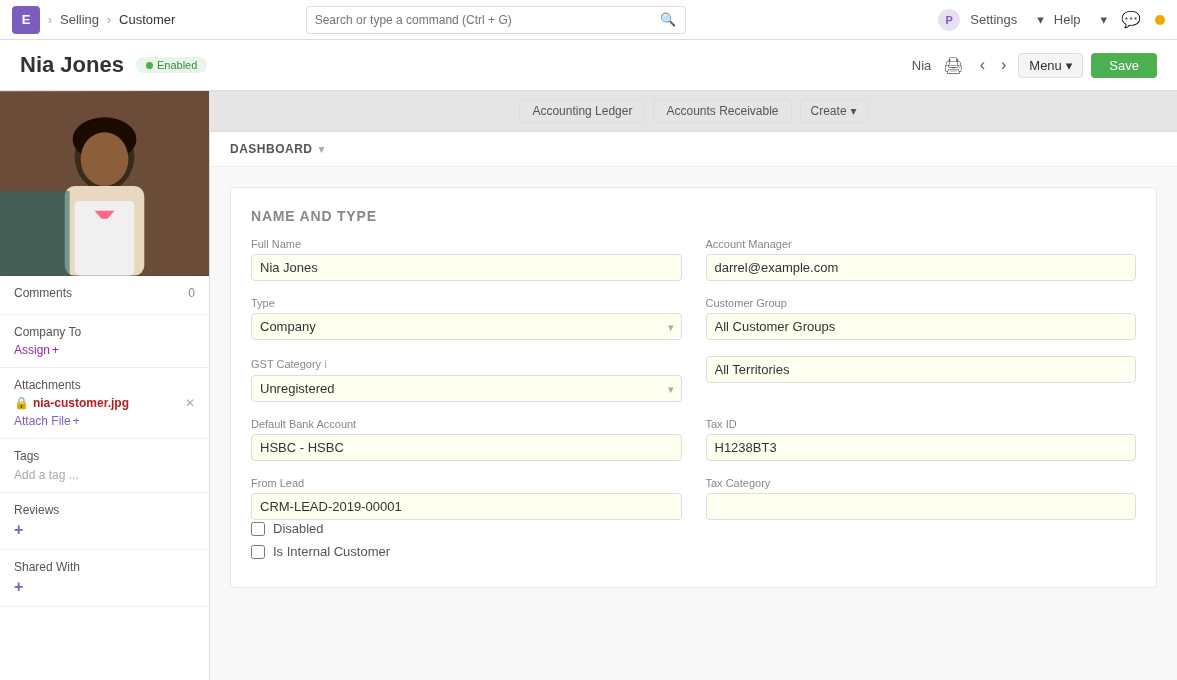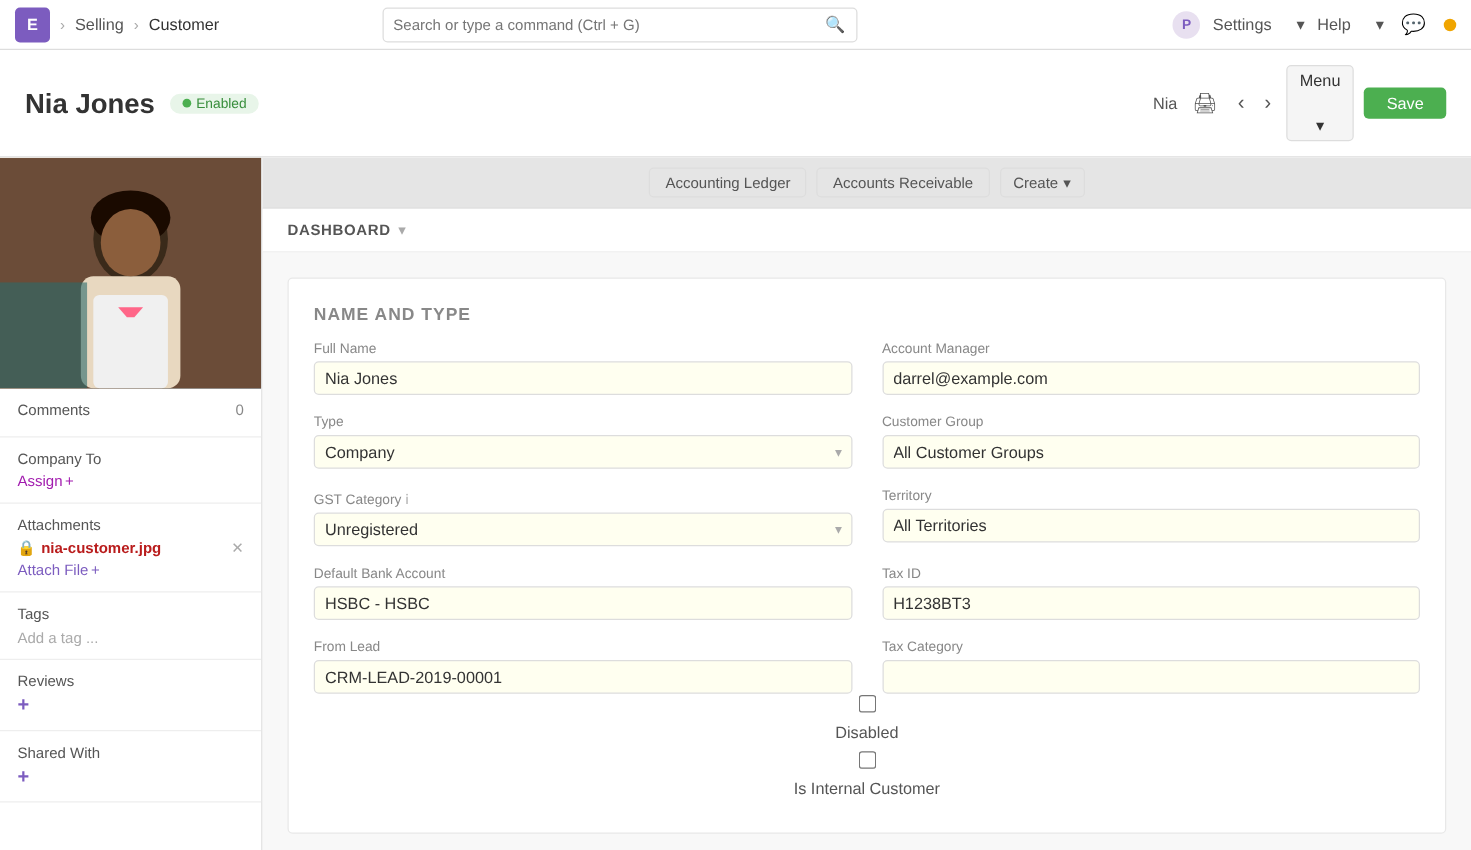--- a/index.html
+++ b/index.html
@@ -41,21 +41,21 @@
       padding: 2px 10px; font-size: 11px; font-weight: 500;
       display: flex; align-items: center; gap: 4px;
     }
     .status-dot { width: 7px; height: 7px; background: #4caf50; border-radius: 50%; }
     .header-right { margin-left: auto; display: flex; align-items: center; gap: 8px; }
     .user-avatar { color: #555; font-size: 13px; }
     .icon-btn { background: none; border: none; cursor: pointer; color: #555; font-size: 16px; padding: 2px 4px; }
     .menu-btn {
       background: #f5f5f5; border: 1px solid #ddd; border-radius: 4px;
       padding: 4px 10px; cursor: pointer; font-size: 13px; color: #333;
-      display: flex; align-items: center; gap: 21px; flex-direction: column;
+      display: flex; align-items: center; gap: 4px;
     }
     .save-btn {
       background: #4caf50; color: #fff; border: none; border-radius: 4px;
       padding: 5px 18px; cursor: pointer; font-size: 13px; font-weight: 500;
     }
 
     
     .layout { display: flex; height: calc(100vh - 80px); overflow: hidden; }
 
     
@@ -116,21 +116,21 @@
     }
     .form-select-wrap { position: relative; }
     .form-select {
       width: 100%; border: 1px solid #ddd; border-radius: 4px; padding: 5px 28px 5px 8px;
       font-size: 13px; color: #333; background: #fffff0; appearance: none; outline: none; cursor: pointer;
     }
     .select-arrow {
       position: absolute; right: 8px; top: 50%; transform: translateY(-50%);
       color: #aaa; pointer-events: none; font-size: 11px;
     }
-    .checkbox-row { display: flex; align-items: center; gap: 8px; margin-bottom: 8px; flex-direction: column; }
+    .checkbox-row { display: flex; align-items: center; gap: 8px; margin-bottom: 8px; }
     .checkbox-row input[type=checkbox] { width: 14px; height: 14px; cursor: pointer; }
     .checkbox-label { font-size: 13px; color: #555; }
     .form-bg { background: #fff; border-radius: 4px; border: 1px solid #e8e8e8; padding: 20px; }
   </style>
 </head>
 <body>
 
 <div class="topnav">
   <div class="app-icon">E</div>
   <span class="breadcrumb-sep">›</span>
@@ -306,21 +306,20 @@
               <select class="form-select">
                 <option>Unregistered</option>
                 <option>Registered Regular</option>
                 <option>Registered Composition</option>
               </select>
               <span class="select-arrow">▾</span>
             </div>
           </div>
 
           <div class="form-group">
-            <label class="form-label">Territory</label>
             <input class="form-input" type="text" value="All Territories" style="">
           </div>
 
           <div class="form-group">
             <label class="form-label">Default Bank Account</label>
             <input class="form-input" type="text" value="HSBC - HSBC" style="">
           </div>
 
           <div class="form-group">
             <label class="form-label">Tax ID</label>

